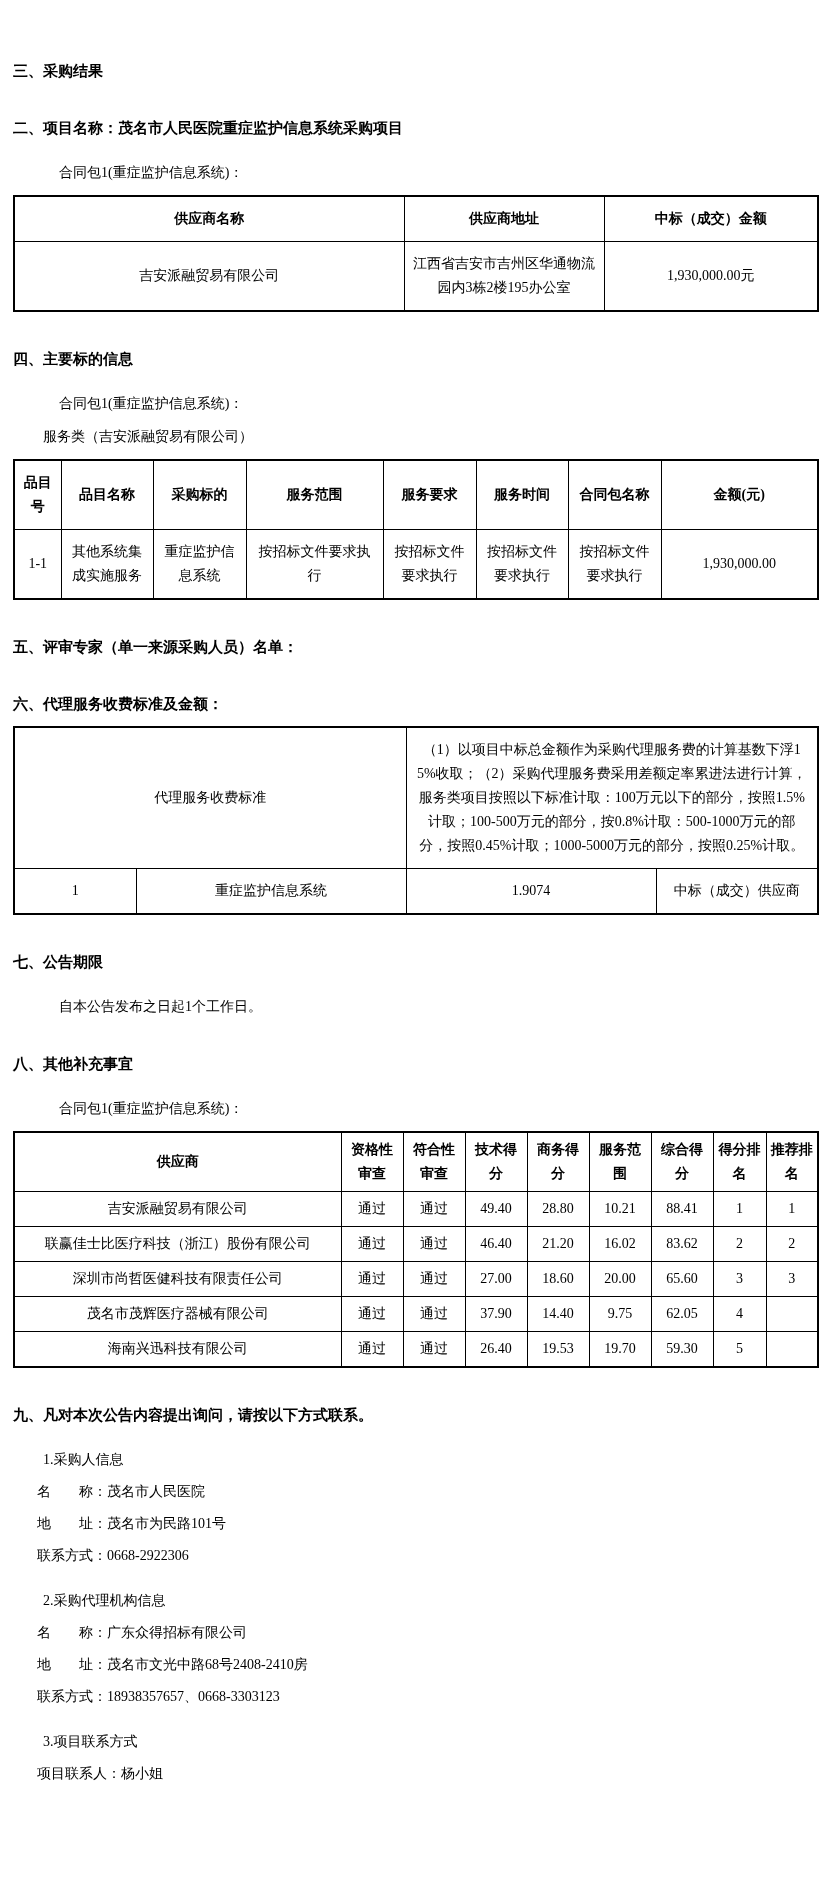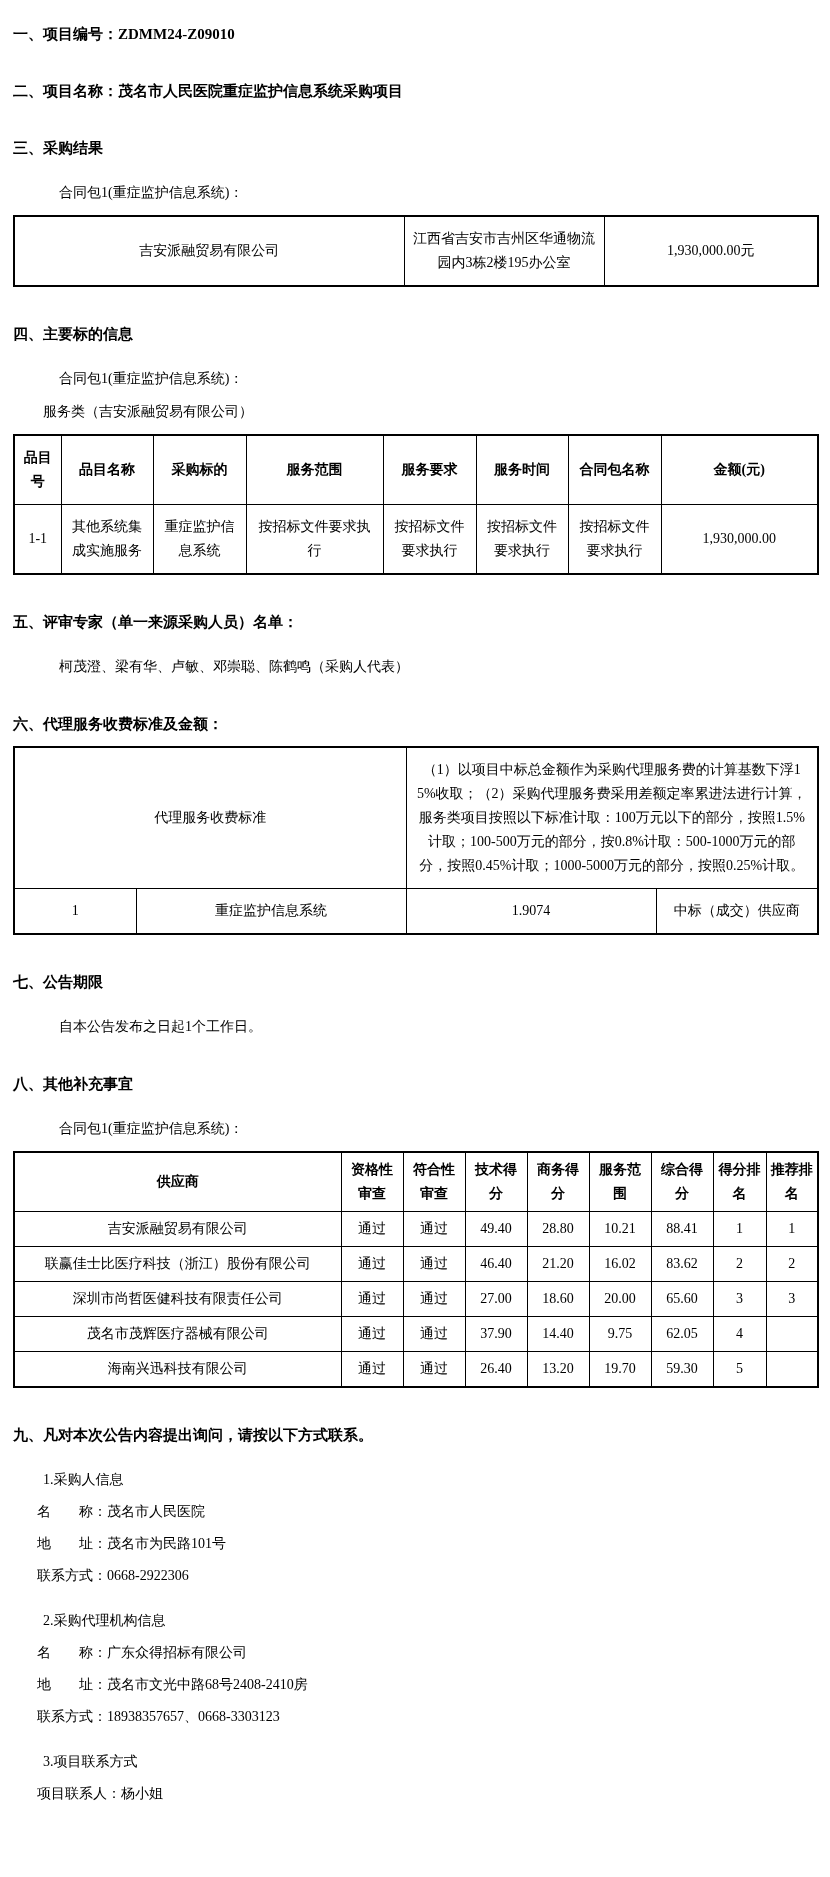--- a/index.html
+++ b/index.html
@@ -56,34 +56,38 @@
   table.score th, table.score td { padding:5px 4px; }
 
   .contact-group-title { margin:25px 0 0 30px; }
   .contact-line        { margin:12px 0 0 24px; }
 </style>
 </head>
 <body>
 
 <div class="page">
 
-  <div class="sec-title first">一、项目编号：ZDMM24-Z09010</div>
+
+  <div class="sec-title">三、采购结果</div>
 
   <div class="sec-title">二、项目名称：茂名市人民医院重症监护信息系统采购项目</div>
-
-  <div class="sec-title">三、采购结果</div>
   <div class="para">合同包1(重症监护信息系统)：</div>
 
   <table class="tbl">
     <colgroup>
         <col style="width:390px">
         <col style="width:200px">
         <col style="width:214px">
       </colgroup>
     <tbody>
+        <tr>
+      <th>供应商名称</th>
+      <th>供应商地址</th>
+      <th>中标（成交）金额</th>
+    </tr>
     <tr>
       <td>吉安派融贸易有限公司</td>
       <td>江西省吉安市吉州区华通物流园内3栋2楼195办公室</td>
       <td class="num">1,930,000.00元</td>
     </tr>
   </tbody>
     </table>
 
   <div class="sec-title">四、主要标的信息</div>
   <div class="para">合同包1(重症监护信息系统)：</div>
@@ -118,21 +122,20 @@
       <td>按招标文件要求执行</td>
       <td>按招标文件要求执行</td>
       <td>按招标文件要求执行</td>
       <td>按招标文件要求执行</td>
       <td class="num">1,930,000.00</td>
     </tr>
   </tbody>
     </table>
 
   <div class="sec-title">五、评审专家（单一来源采购人员）名单：</div>
-  <div class="para">柯茂澄、梁有华、卢敏、邓崇聪、陈鹤鸣（采购人代表）</div>
 
   <div class="sec-title">六、代理服务收费标准及金额：</div>
 
   <table class="tbl">
     <colgroup>
         <col style="width:122px">
         <col style="width:270px">
         <col style="width:250px">
         <col style="width:162px">
       </colgroup>
@@ -222,21 +225,21 @@
       <td>9.75</td>
       <td>62.05</td>
       <td>4</td>
       <td></td>
     </tr>
     <tr>
       <td>海南兴迅科技有限公司</td>
       <td>通过</td>
       <td>通过</td>
       <td>26.40</td>
-      <td>13.20</td>
+      <td>19.53</td>
       <td>19.70</td>
       <td>59.30</td>
       <td>5</td>
       <td></td>
     </tr>
   </tbody>
     </table>
 
   <div class="sec-title">九、凡对本次公告内容提出询问，请按以下方式联系。</div>
 

